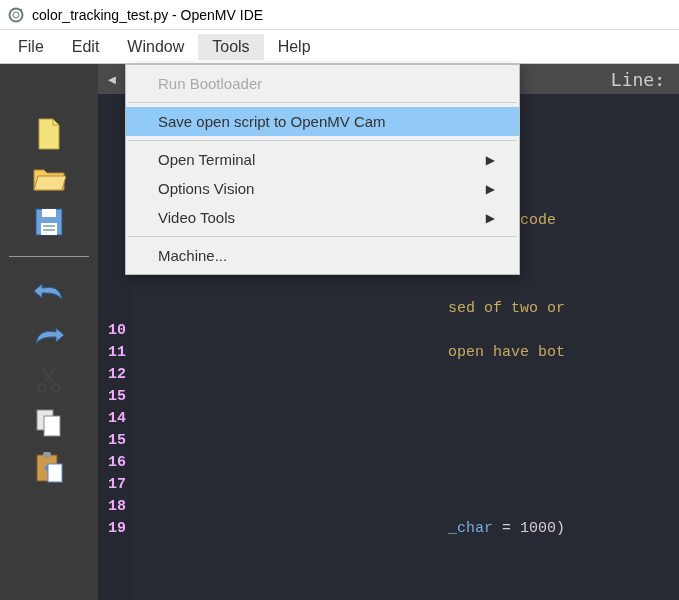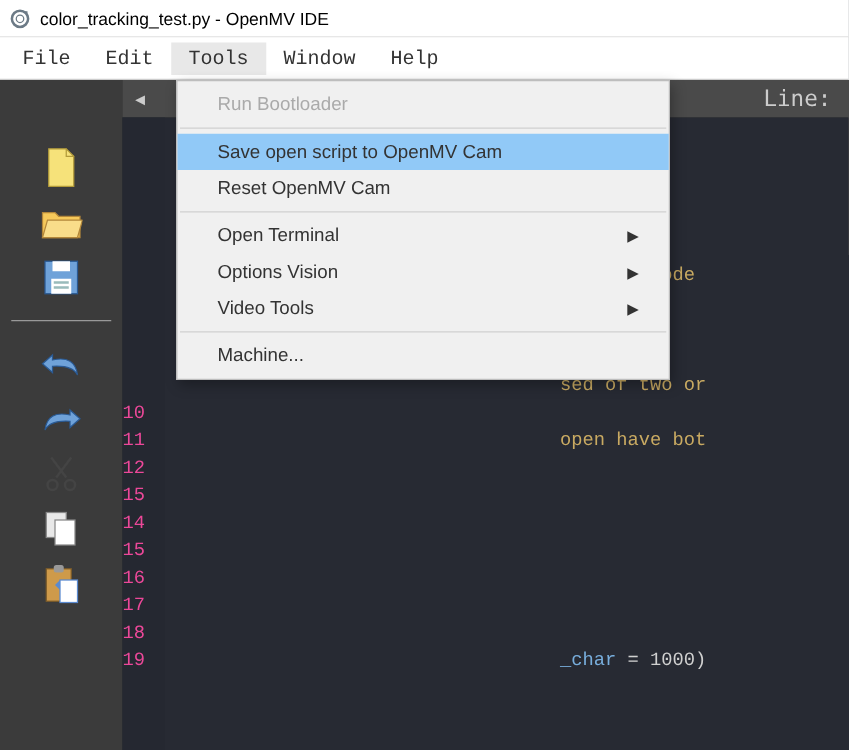--- a/index.html
+++ b/index.html
@@ -3,42 +3,42 @@
 <meta charset="utf-8">
 <style>
   * { margin: 0; padding: 0; box-sizing: border-box; }
   body { font-family: "Microsoft YaHei", sans-serif; width: 679px; height: 600px; overflow: hidden; background: #fff; }
 
   .title-bar { display: flex; align-items: center; height: 30px; padding: 0 8px; background: #fff; border-bottom: 1px solid #e0e0e0; }
   .title-icon { width: 16px; height: 16px; margin-right: 8px; display:flex; align-items:center; justify-content:center;}
   .title-text { font-size: 14px; color: #000; text-align: right; }
 
   .menu-bar { display: flex; align-items: center; height: 34px; background: #fff; padding: 0 4px; border-bottom: 1px solid #ccc;}
-  .menu-item { padding: 4px 14px; font-size: 16px; color: #333; cursor: pointer; font-family: Liberation Mono, monospace; }
+  .menu-item { padding: 4px 14px; font-size: 16px; color: #333; cursor: pointer; }
   .menu-item.open { background: #e8e8e8; }
 
   .app-body { position: relative; display: flex; height: calc(600px - 64px); background: #3b3b3b; }
 
   .toolbar { width: 98px; display: flex; flex-direction: column; align-items: center; padding-top: 50px; gap: 4px; }
   .tool-btn { width: 48px; height: 40px; display: flex; align-items: center; justify-content: center; cursor: pointer; }
   .tool-sep { width: 80px; height: 1px; background: #999; margin: 10px 0; }
 
   .editor-area { flex: 1; position: relative; background: #2b2b2b; }
   .tabs-row { height: 30px; background: #4a4a4a; display:flex; align-items:center; padding: 0 6px; color:#ccc; font-size:13px;}
   .tabs-arrow { width:16px; text-align:center; }
   .line-status { margin-left:auto; padding-right:8px; font-family: monospace; font-size:18px;}
   .editor-body { display:flex; font-family: "Consolas","Courier New",monospace; font-size:15px; line-height: 22px; background:#272a33; color:#d0d0d0; height: calc(100% - 30px);}
-  .gutter { width: 34px; color:#ec4899; padding: 6px 6px 0 0; user-select:none; background:#252831;}
+  .gutter { width: 34px; text-align:right; color:#f0abfc; padding: 6px 6px 0 0; user-select:none; background:#252831;font-weight:bold;}
   .code { padding: 6px 0 0 10px; white-space:pre; }
   .tok-comment { color:#c9aa62; }
   .tok-func { color:#78aedd; }
   .tok-punct{ color:#d0d0d0;}
   .tok-num{ color:#d0d0d0;}
 
-  .dropdown { position:absolute; top:64px; left:125px; width:395px; background:#f0f0f0; border:1px solid #bdbdbd; box-shadow: 2px 4px 10px rgba(0,0,0,0.3); padding:4px 0; z-index:50;margin-left:16px; }
+  .dropdown { position:absolute; top:64px; left:125px; width:395px; background:#f0f0f0; border:1px solid #bdbdbd; box-shadow: 2px 4px 10px rgba(0,0,0,0.3); padding:4px 0; z-index:50; }
   .dd-item { padding: 6px 24px 6px 32px; font-size:15px; color:#333; display:flex; align-items:center; cursor:pointer;}
   .dd-item.disabled{ color:#aaa; cursor:default;}
   .dd-item.highlight{ background:#91c9f7; }
   .dd-sep{ height:1px; background:#d0d0d0; margin:4px 2px;}
   .dd-sub{ margin-left:auto; font-size:12px; }
 </style>
 </head>
 <body>
 
 <div class="title-bar">
@@ -48,22 +48,22 @@
         <circle cx="8" cy="8" r="3" fill="#fff" stroke="#6c7a86" stroke-width="1"></circle>
         <rect x="12" y="2" width="2" height="2" fill="#6c7a86"></rect>
       </svg>
   </span>
   <span class="title-text">color_tracking_test.py - OpenMV IDE</span>
 </div>
 
 <div class="menu-bar">
   <div class="menu-item">File</div>
   <div class="menu-item">Edit</div>
+  <div class="menu-item">Window</div>
   <div class="menu-item open">Tools</div>
-  <div class="menu-item">Window</div>
   <div class="menu-item">Help</div>
 </div>
 
 <div class="app-body">
 
   <div class="toolbar">
     <div class="tool-btn">
       <svg width="28" height="34" viewBox="0 0 28 34">
           <path d="M4 2h14l6 6v24H4z" fill="#f6e27a" stroke="#b39b3a"></path>
           <path d="M18 2v6h6" fill="none" stroke="#b39b3a"></path>
@@ -167,21 +167,20 @@
 
       </div>
     </div>
   </div>
 </div>
 
 <div class="dropdown">
   <div class="dd-item disabled">Run Bootloader</div>
   <div class="dd-sep"></div>
   <div class="dd-item highlight">Save open script to OpenMV Cam</div>
-  <div class="dd-item">Reset OpenMV Cam</div>
   <div class="dd-sep"></div>
   <div class="dd-item">
       <span>Open Terminal</span>
       <span class="dd-sub">▶</span>
     </div>
   <div class="dd-item">
       <span>Options Vision</span>
       <span class="dd-sub">▶</span>
     </div>
   <div class="dd-item">

